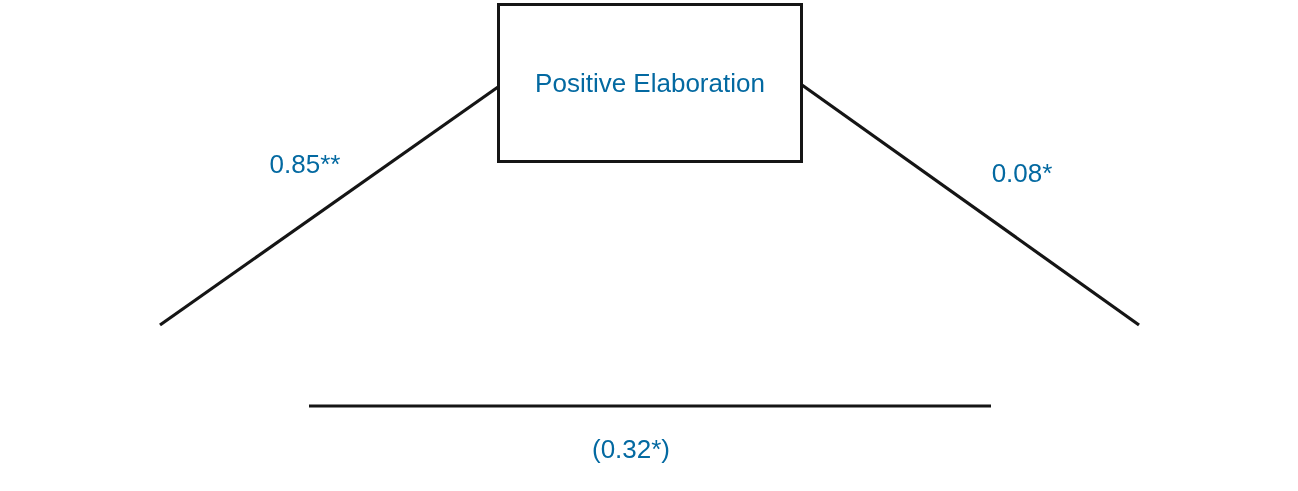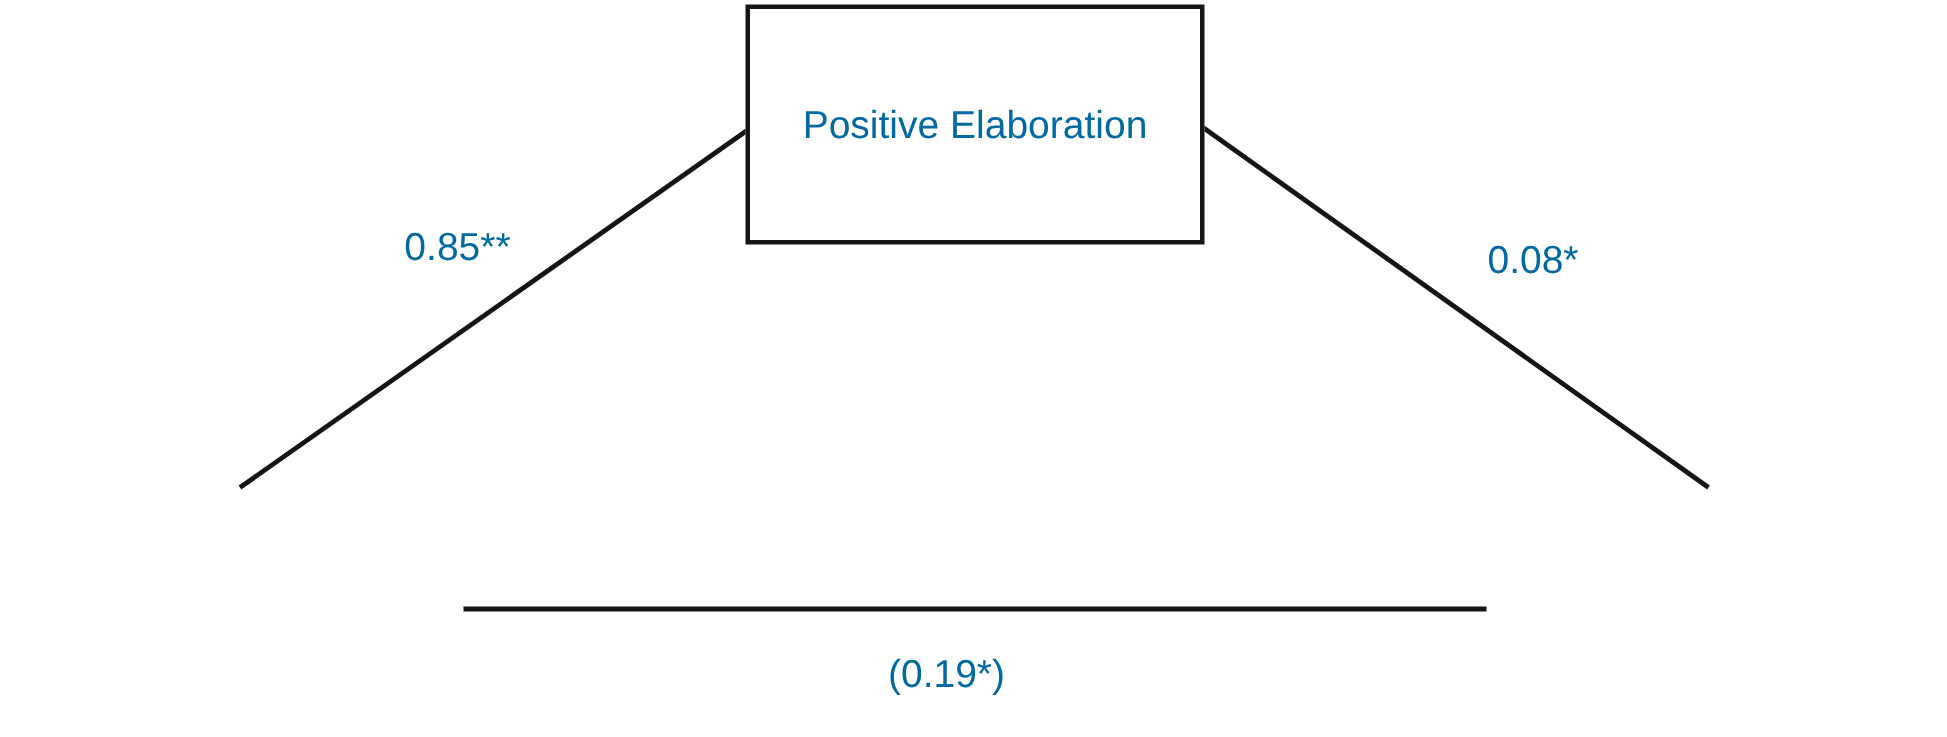--- a/index.html
+++ b/index.html
@@ -67,15 +67,15 @@
     <span>Positive Elaboration</span>
   </div>
 
 
 
   <div class="path-label label-a">0.85**</div>
 
   <div class="path-label label-b">0.08*</div>
 
 
-  <div class="path-label label-cprime">(0.19*)</div>
+  <div class="path-label label-cprime">(0.32*)</div>
 
 </div>
 
 </body></html>

